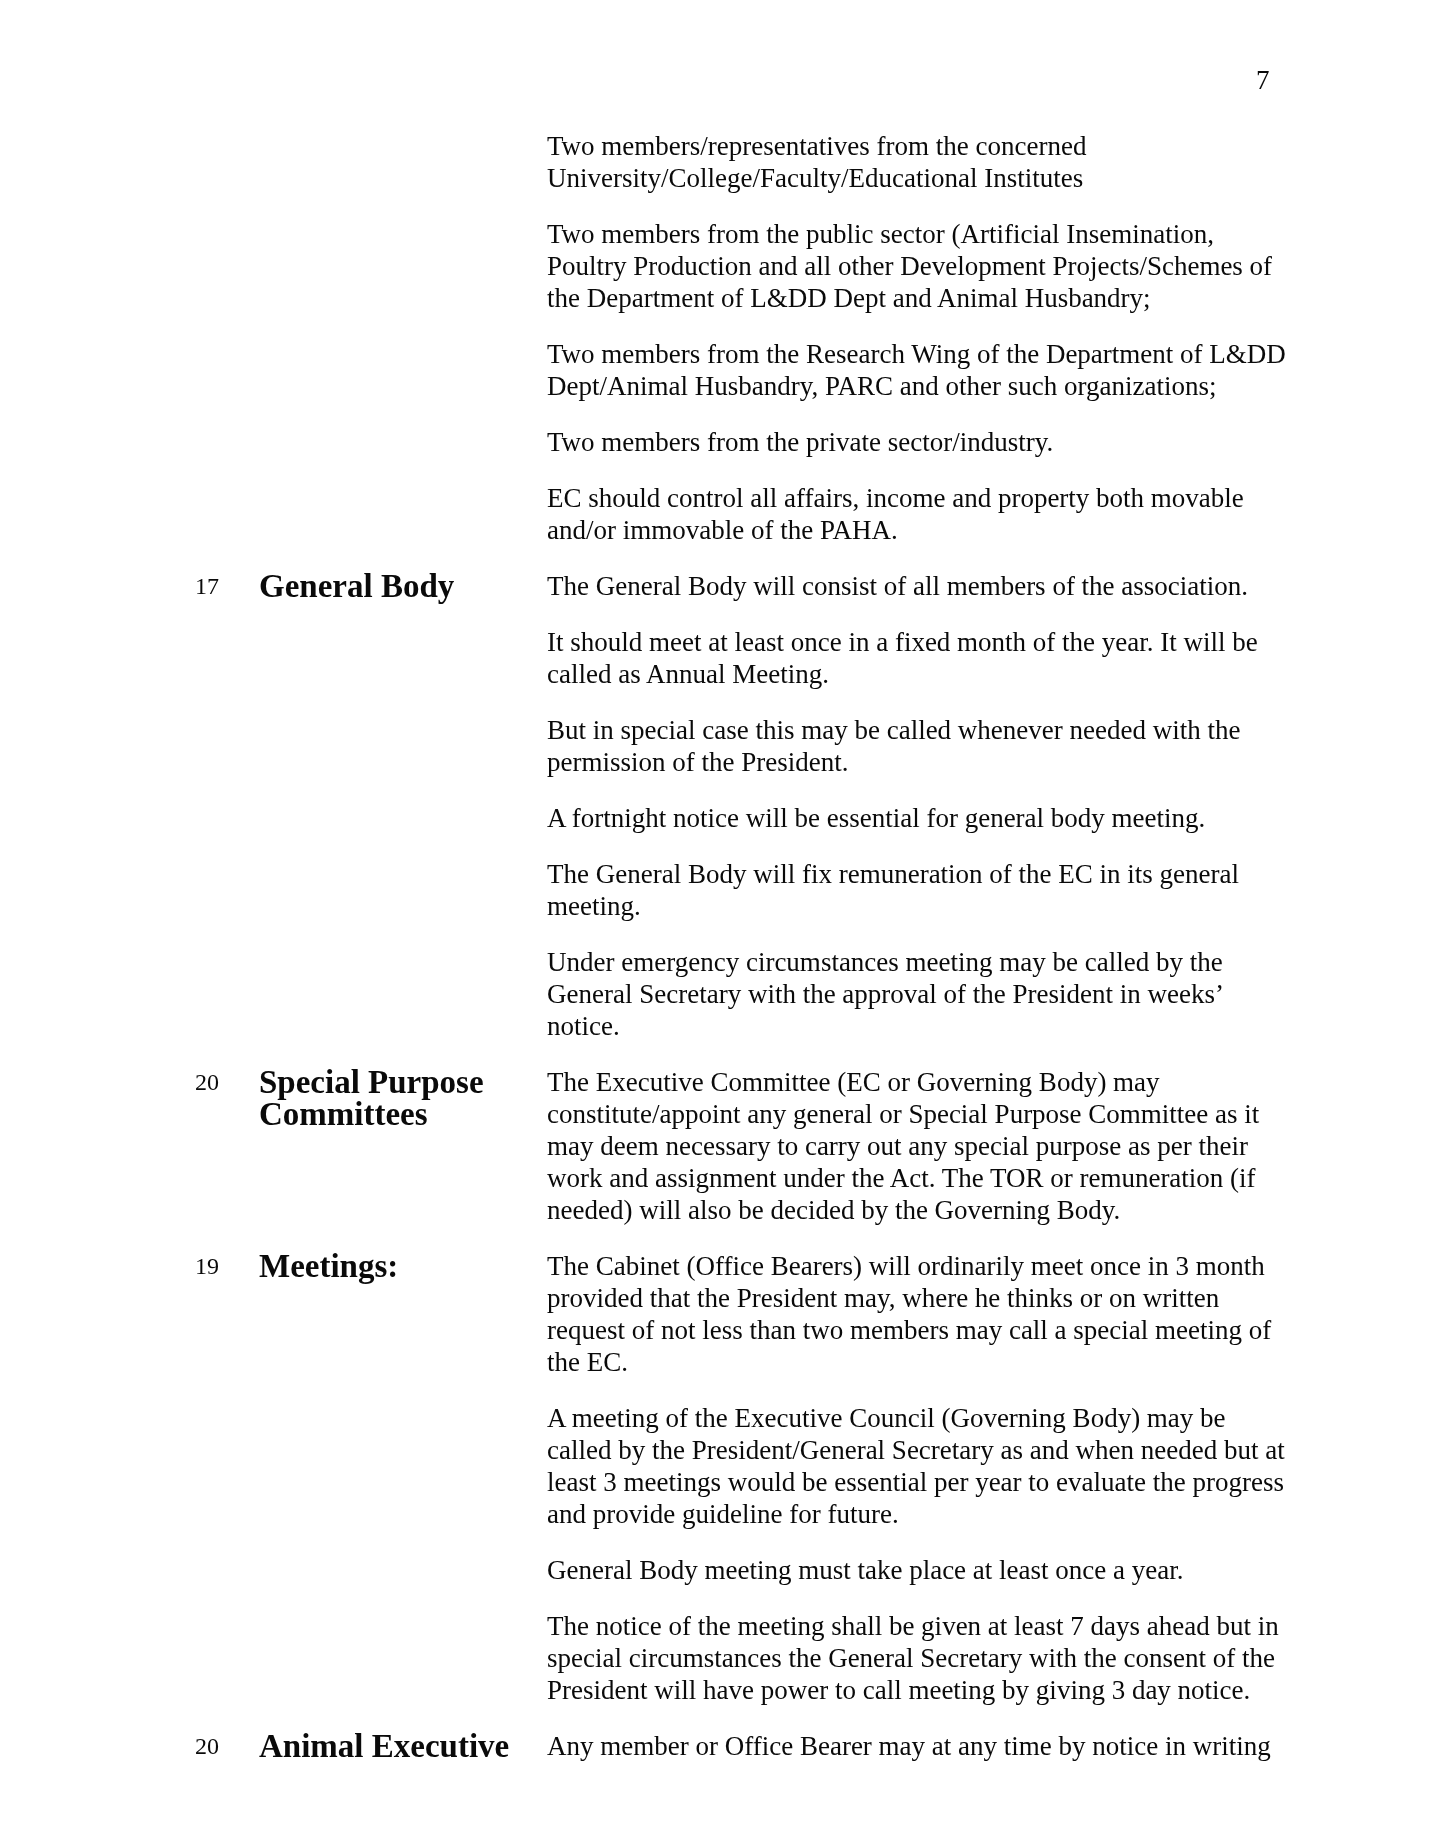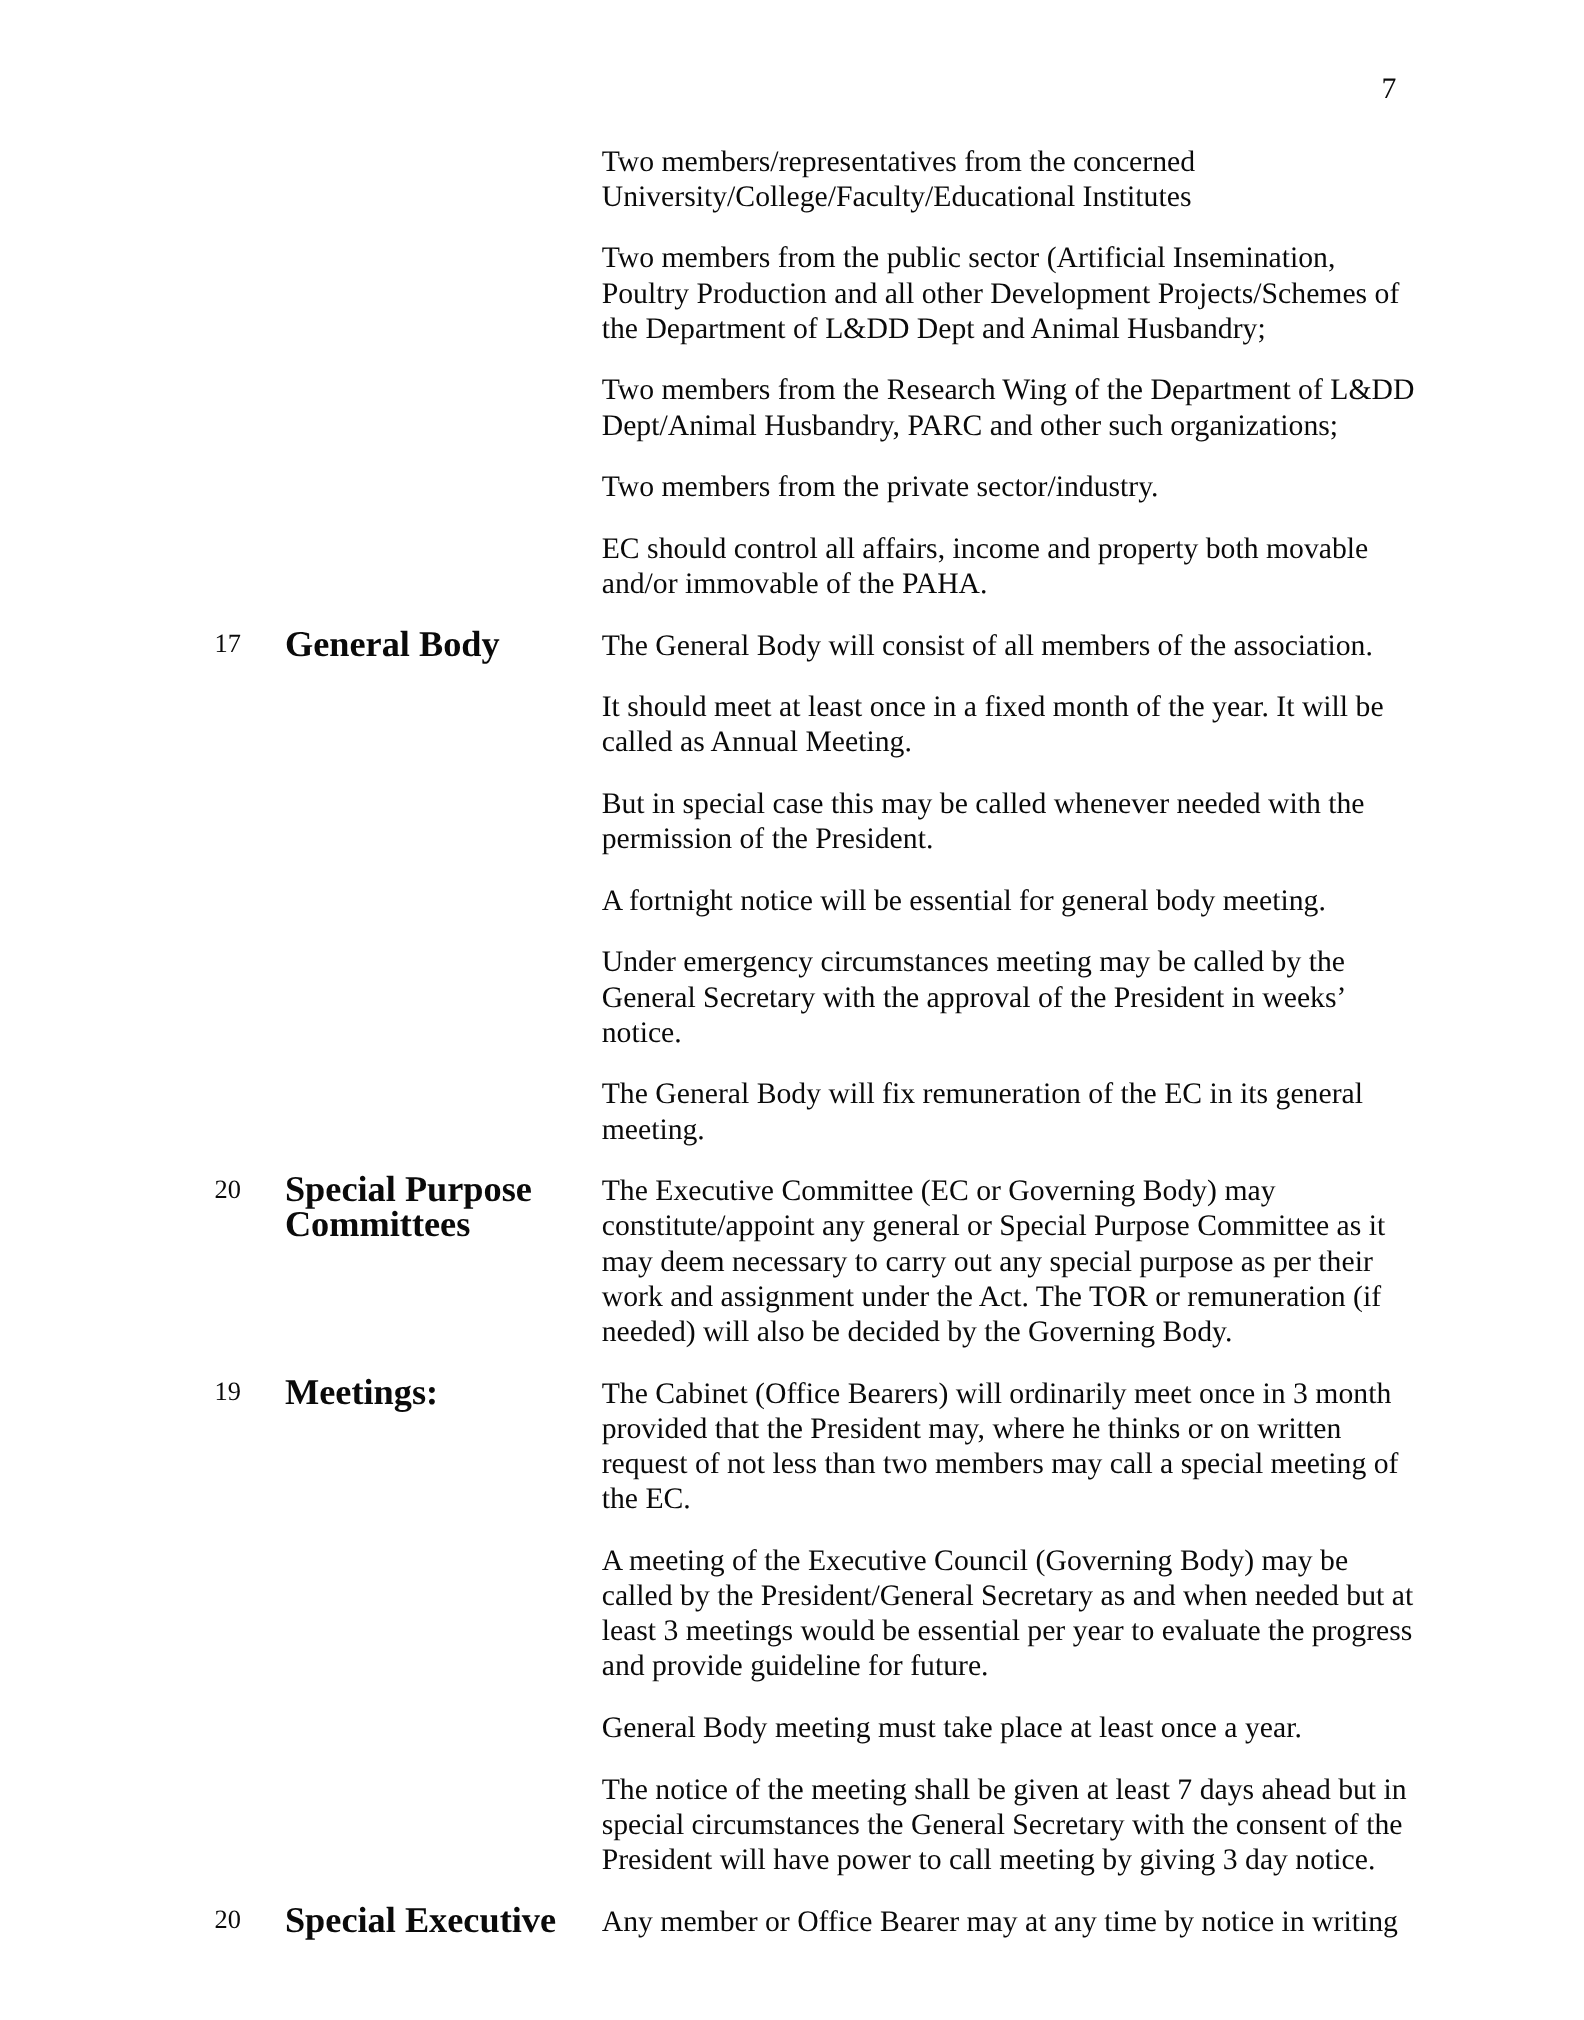--- a/index.html
+++ b/index.html
@@ -86,25 +86,25 @@
   <section class="section">
     <div class="col-num">17</div>
     <div class="col-heading">General Body</div>
     <div class="col-paras">
           <p class="para">The General Body will consist of all members of the association.</p>
           <p class="para">It should meet at least once in a fixed month of the year. It will be
 called as Annual Meeting.</p>
           <p class="para">But in special case this may be called whenever needed with the
 permission of the President.</p>
           <p class="para">A fortnight notice will be essential for general body meeting.</p>
+          <p class="para">The General Body will fix remuneration of the EC in its general
+meeting.</p>
           <p class="para">Under emergency circumstances meeting may be called by the
 General Secretary with the approval of the President in weeks’
 notice.</p>
-          <p class="para">The General Body will fix remuneration of the EC in its general
-meeting.</p>
         </div>
   </section>
 
   <section class="section">
     <div class="col-num">20</div>
     <div class="col-heading">Special Purpose
 Committees</div>
     <div class="col-paras">
           <p class="para">The Executive Committee (EC or Governing Body) may
 constitute/appoint any general or Special Purpose Committee as it
@@ -128,19 +128,19 @@
 and provide guideline for future.</p>
           <p class="para">General Body meeting must take place at least once a year.</p>
           <p class="para">The notice of the meeting shall be given at least 7 days ahead but in
 special circumstances the General Secretary with the consent of the
 President will have power to call meeting by giving 3 day notice.</p>
         </div>
   </section>
 
   <section class="section">
     <div class="col-num">20</div>
-    <div class="col-heading">Special Executive</div>
+    <div class="col-heading">Animal Executive</div>
     <div class="col-paras">
           <p class="para">Any member or Office Bearer may at any time by notice in writing</p>
         </div>
   </section>
 </main>
 </div>
 
 </body></html>

